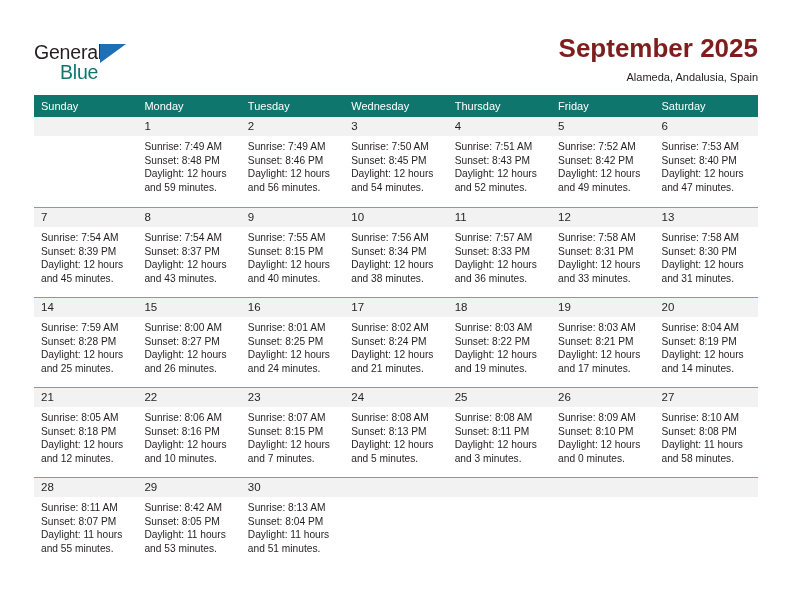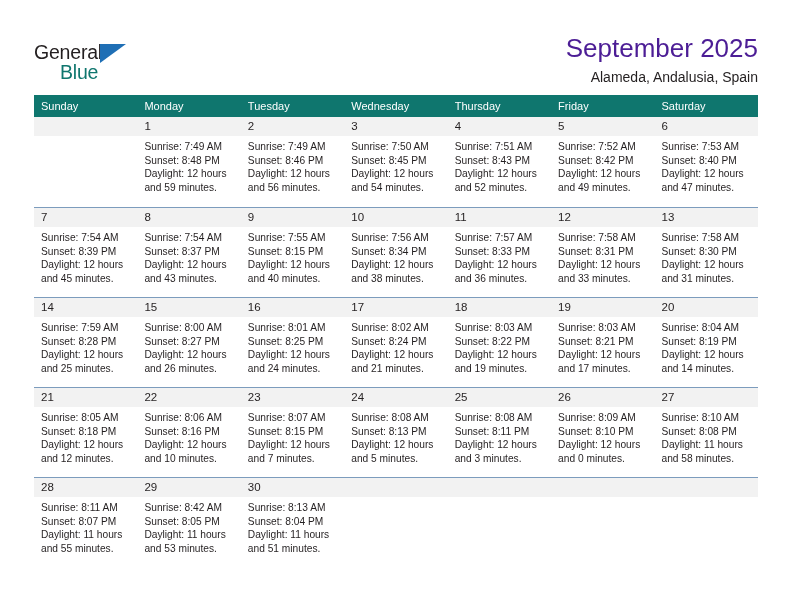--- a/index.html
+++ b/index.html
@@ -65,27 +65,27 @@
     color: #0f766e;
     line-height: 22px;
   }
 
   .titles {
     text-align: right;
     padding-top: 0px;
   }
   .cal-title {
     font-size: 26px;
-    font-weight: normal;
-    color: #4c1d95;
+    font-weight: bold;
+    color: #7f1d1d;
     line-height: 32px;
     white-space: nowrap;
   }
   .cal-subtitle {
-    font-size: 14px;
+    font-size: 11px;
     color: #231f20;
     line-height: 20px;
     margin-top: 3px;
     white-space: nowrap;
   }
 
   
   .cal {
     width: 724px;
     border-collapse: collapse;

